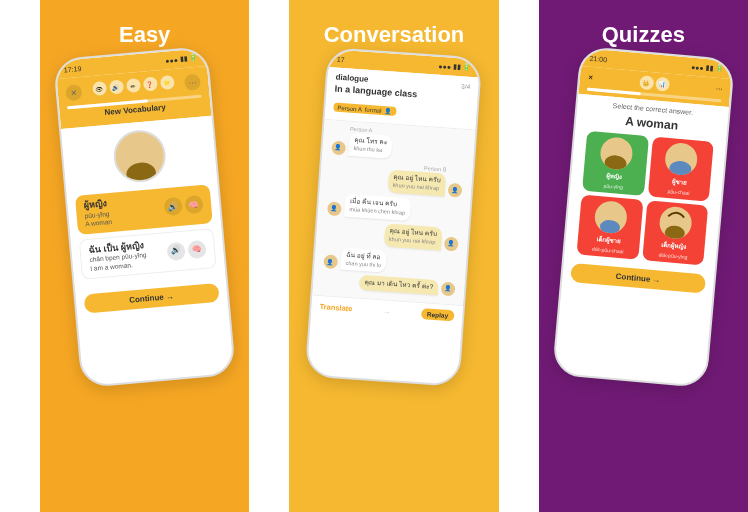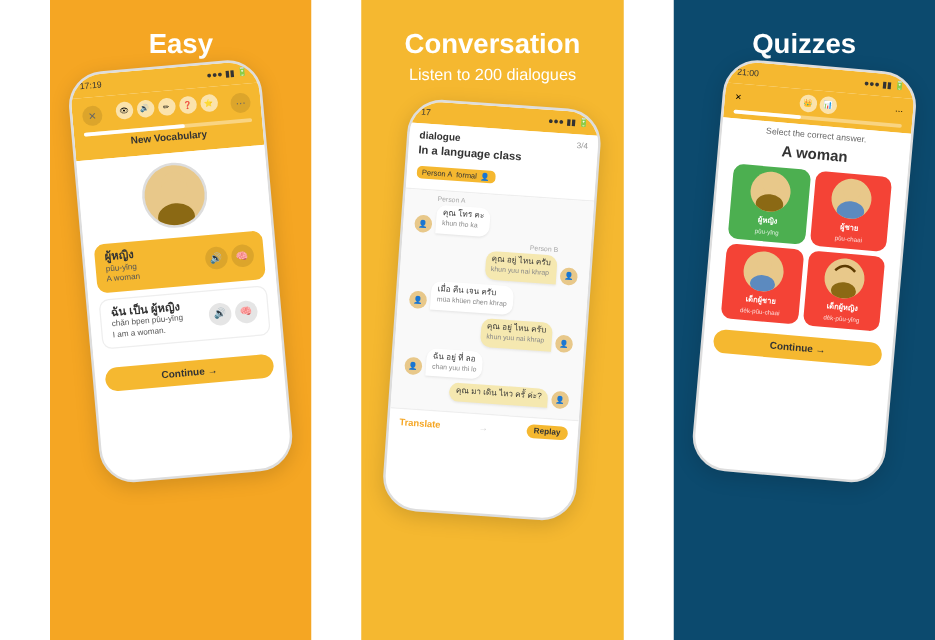--- a/index.html
+++ b/index.html
@@ -16,21 +16,21 @@
       display: flex;
       flex-direction: column;
       align-items: center;
       padding: 22px 10px 32px;
       position: relative;
       margin-left: 40px;
     }
 
     .panel-left { background: #F5A623; }
     .panel-mid { background: #F5B830; }
-    .panel-right { background: #0c4a6e; }
+    .panel-right { background: #701a75; }
 
     .panel-title {
       font-size: 22px;
       font-weight: 700;
       color: #fff;
       margin-bottom: 4px;
     }
 
     .panel-subtitle {
       font-size: 13px;
@@ -505,21 +505,20 @@
         </div>
       </div>
     </div>
 
     <div class="continue-btn">Continue →</div>
   </div>
 </div>
 
 <div class="panel panel-mid">
   <div class="panel-title">Conversation</div>
-  <div class="panel-subtitle">Listen to 200 dialogues</div>
 
   <div class="phone phone-mid">
 
     <div class="status-bar">
       <span>17</span>
       <div class="status-bar-right">
         <span>●●●</span>
           <span>▮▮</span>
           <span>🔋</span>
       </div>

